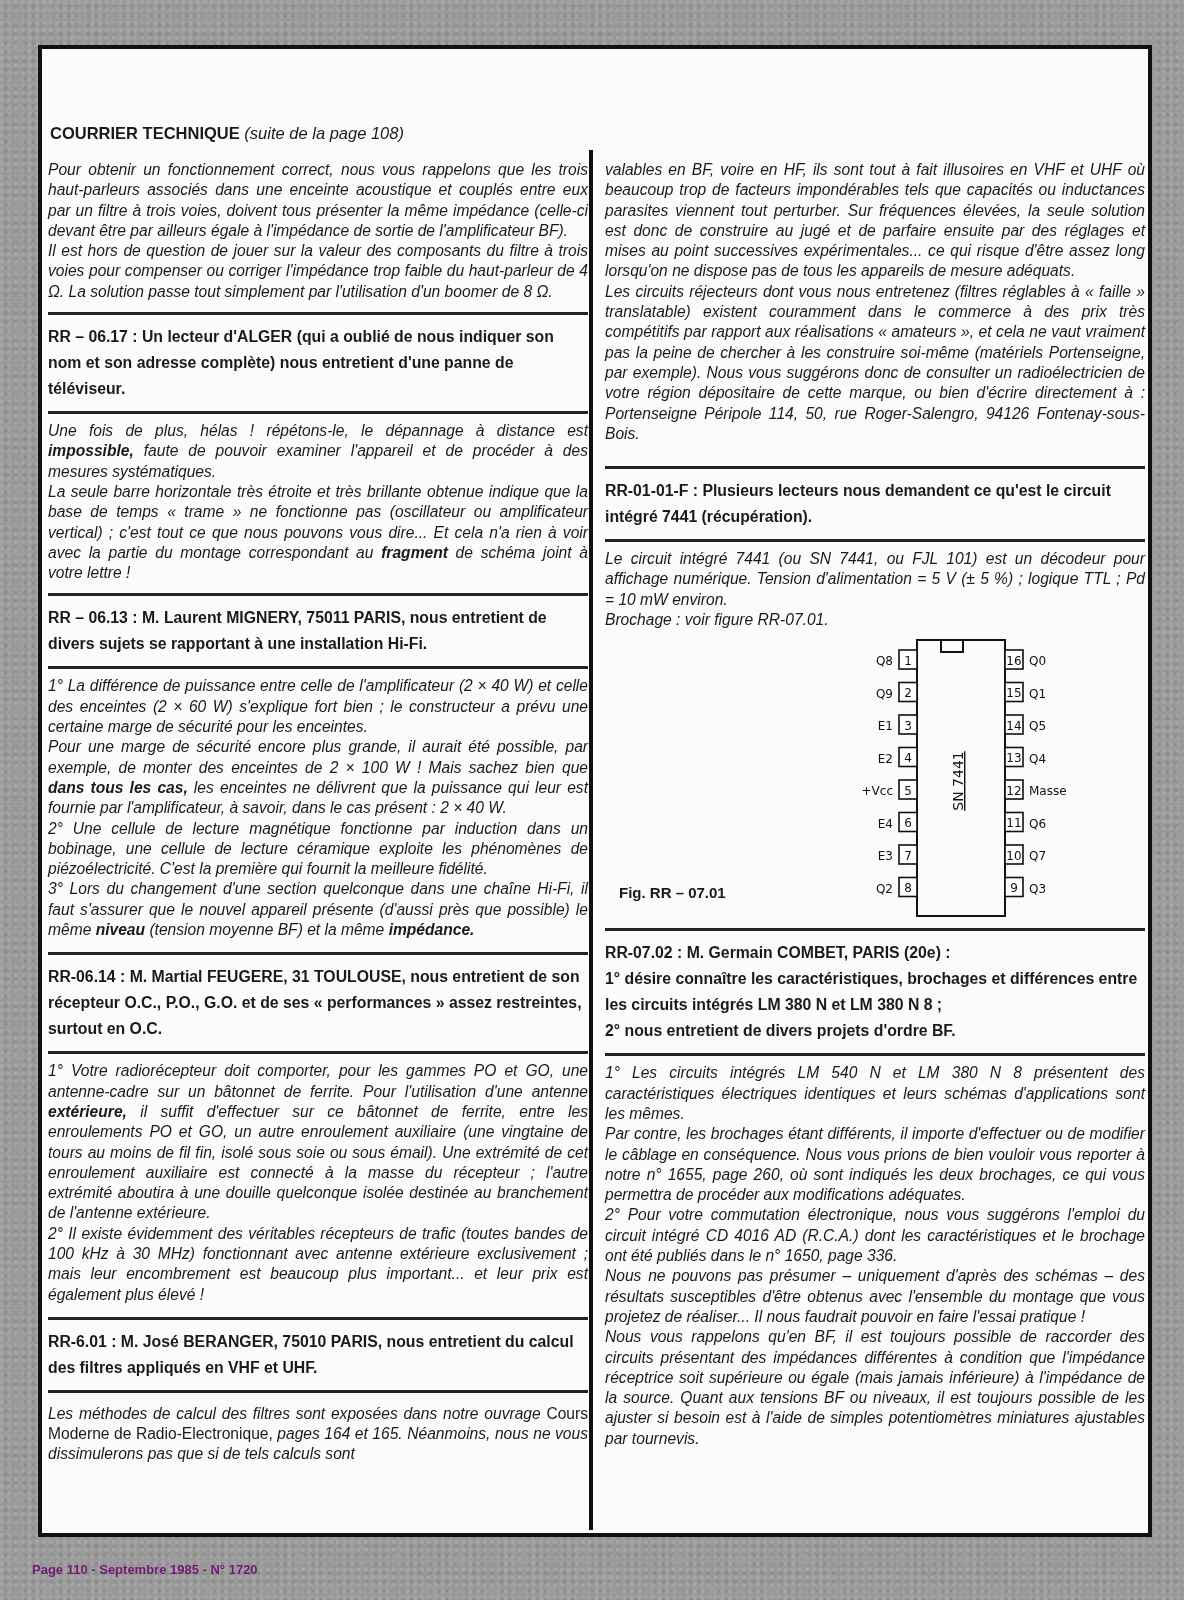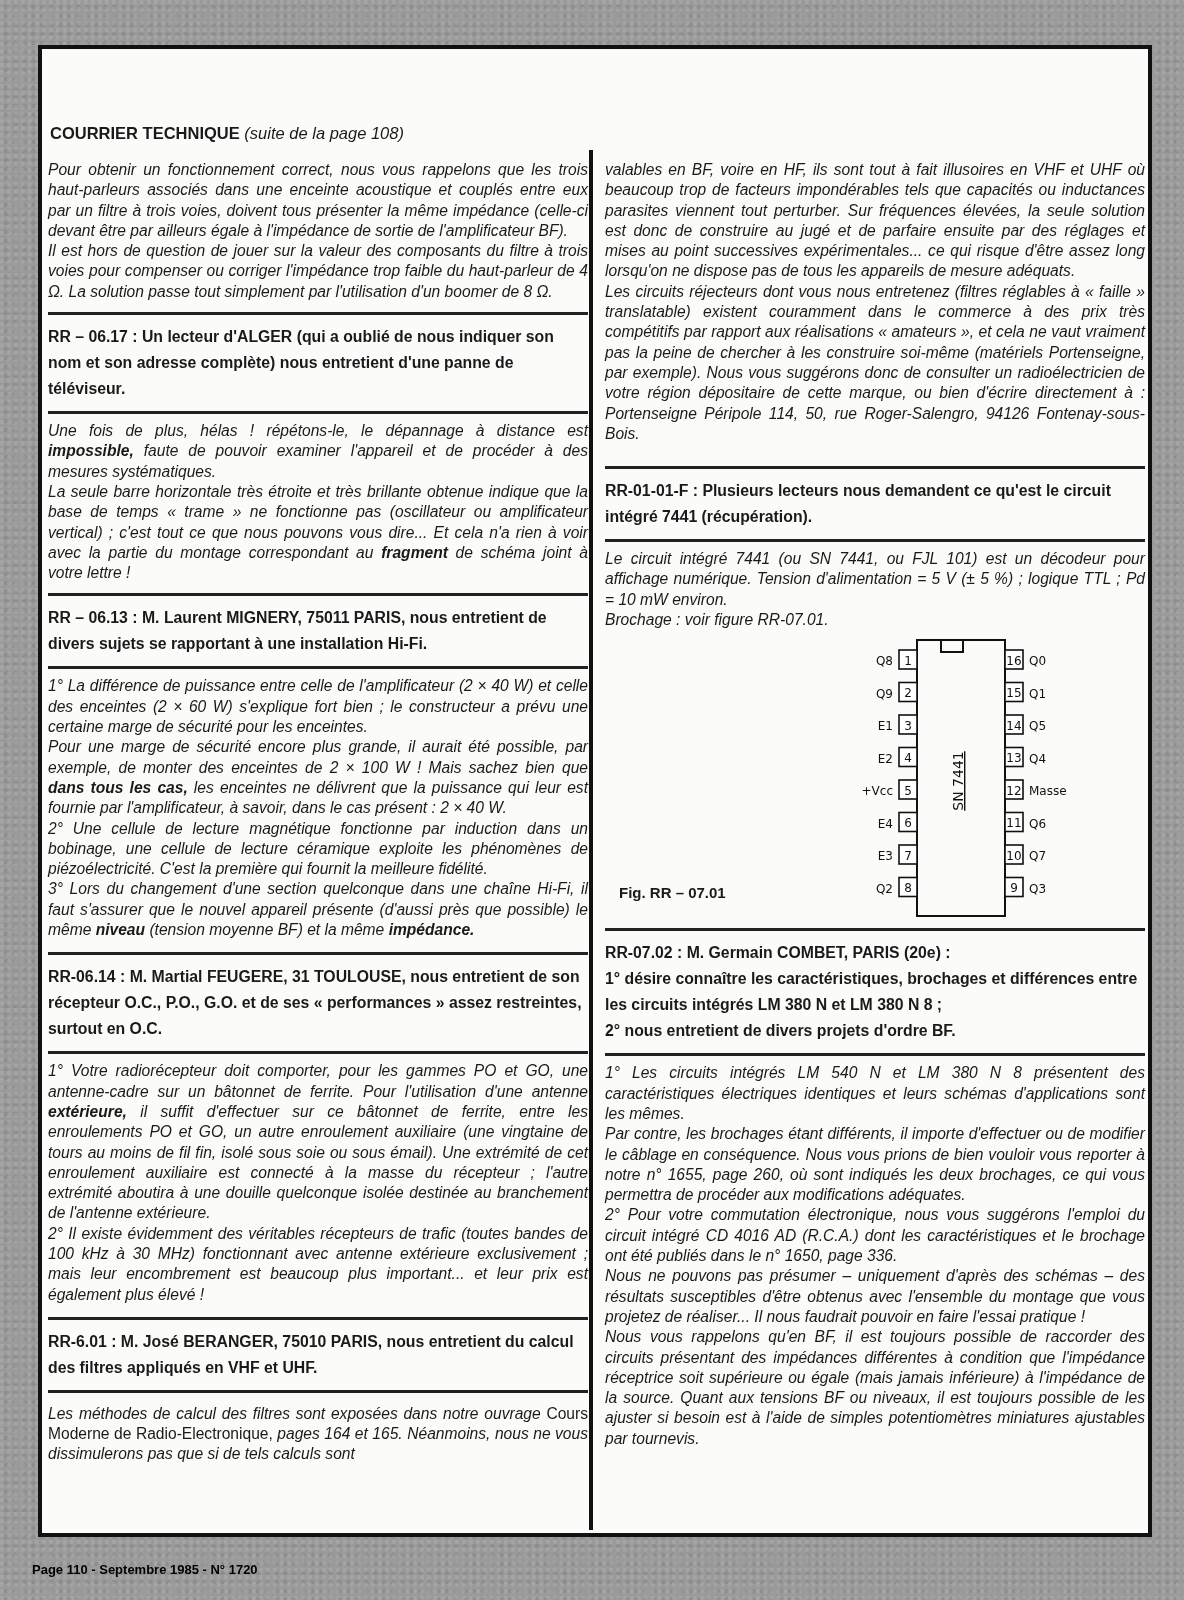--- a/index.html
+++ b/index.html
@@ -27,21 +27,21 @@
   .col.right { left: 605px; }
   .vrule { position: absolute; left: 589px; top: 150px; width: 4px; height: 1380px; background: #111; }
   .para { font-style: italic; font-size: 15.6px; line-height: 20.3px; text-align: justify; margin: 0; }
   .para .b { font-weight: bold; font-style: italic; }
   .para .up { font-style: normal; }
   .hr { height: 3px; background: #222; margin: 0; }
   .qhead { font-weight: bold; font-size: 15.8px; line-height: 26px; margin: 9px 0 9px 0; }
   .fig-wrap { position: relative; height: 292px; margin-top: 6px; }
   .fig-caption { position: absolute; left: 14px; top: 248px; font-weight: bold; font-size: 15px; }
   .chip { position: absolute; left: 230px; top: 0; }
-  .footer { position: absolute; left: 32px; top: 1562px; font-size: 13px; font-weight: bold; color: #000000; }
+  .footer { position: absolute; left: 32px; top: 1562px; font-size: 13px; font-weight: bold; color: #701a75; }
 </style>
 </head>
 <body>
 
 <div class="frame"></div>
 
 <div class="heading-top">
   <b>COURRIER TECHNIQUE</b>
   <i>(suite de la page 108)</i>
 </div>

